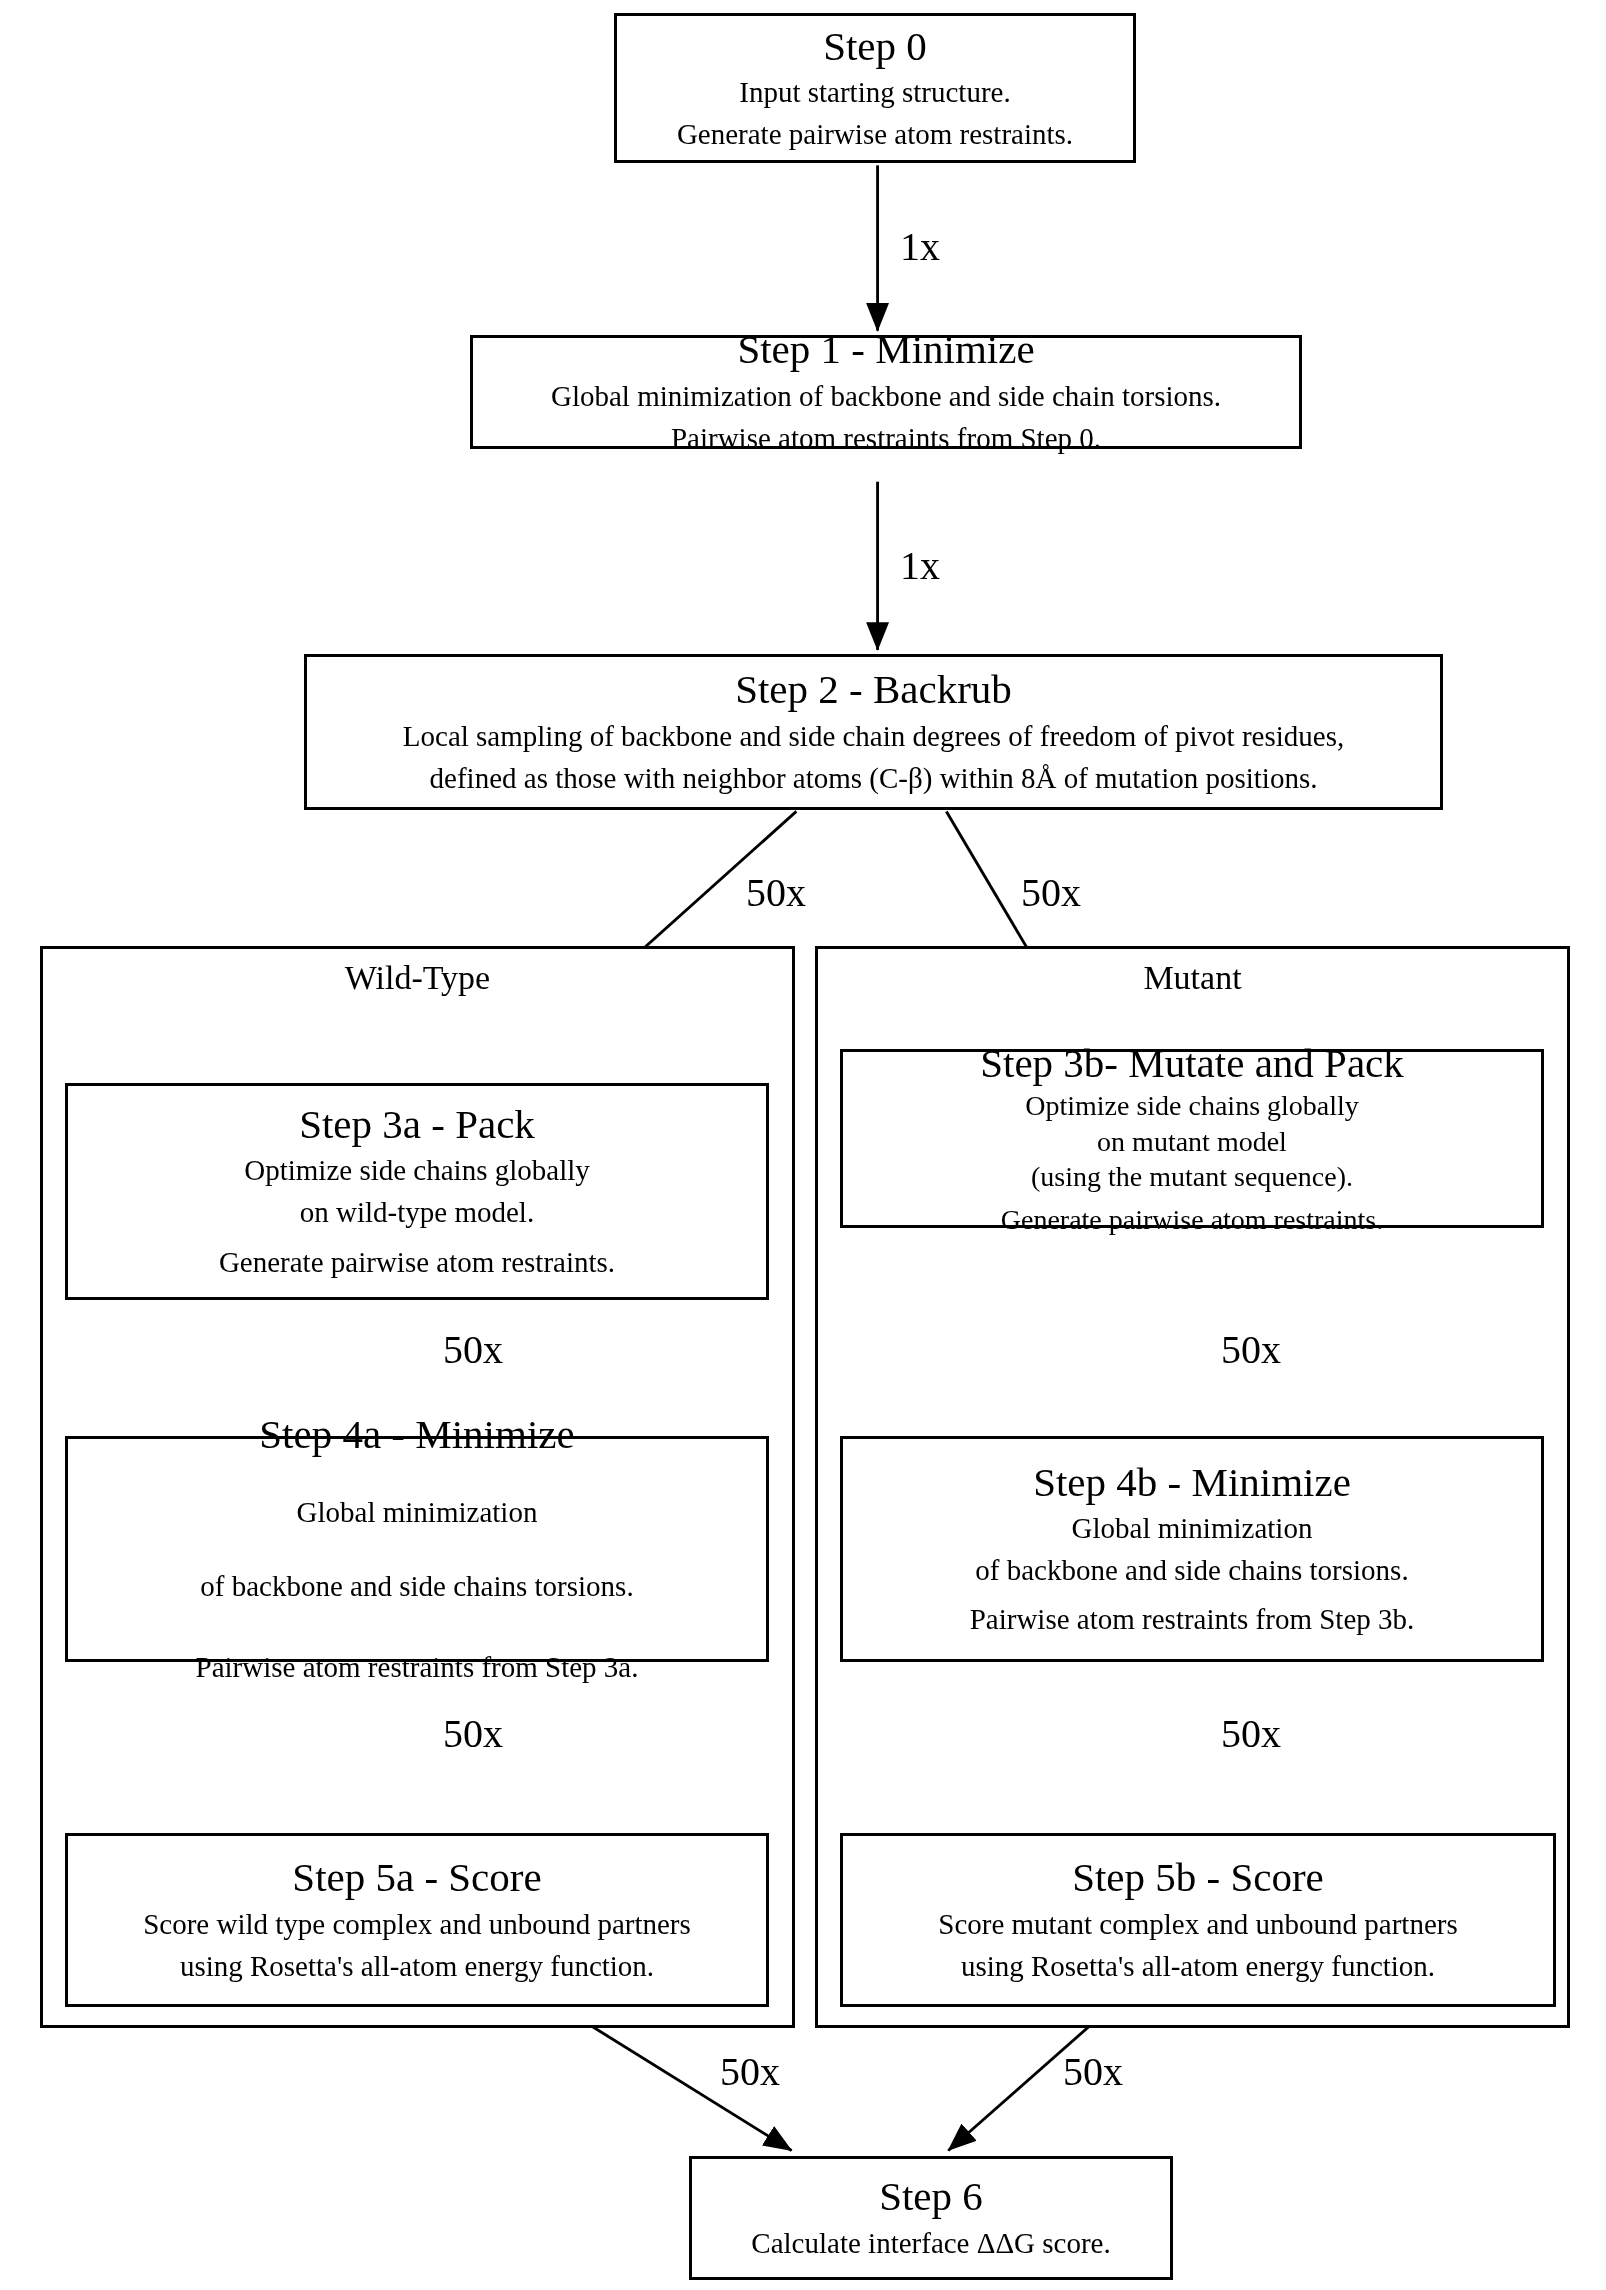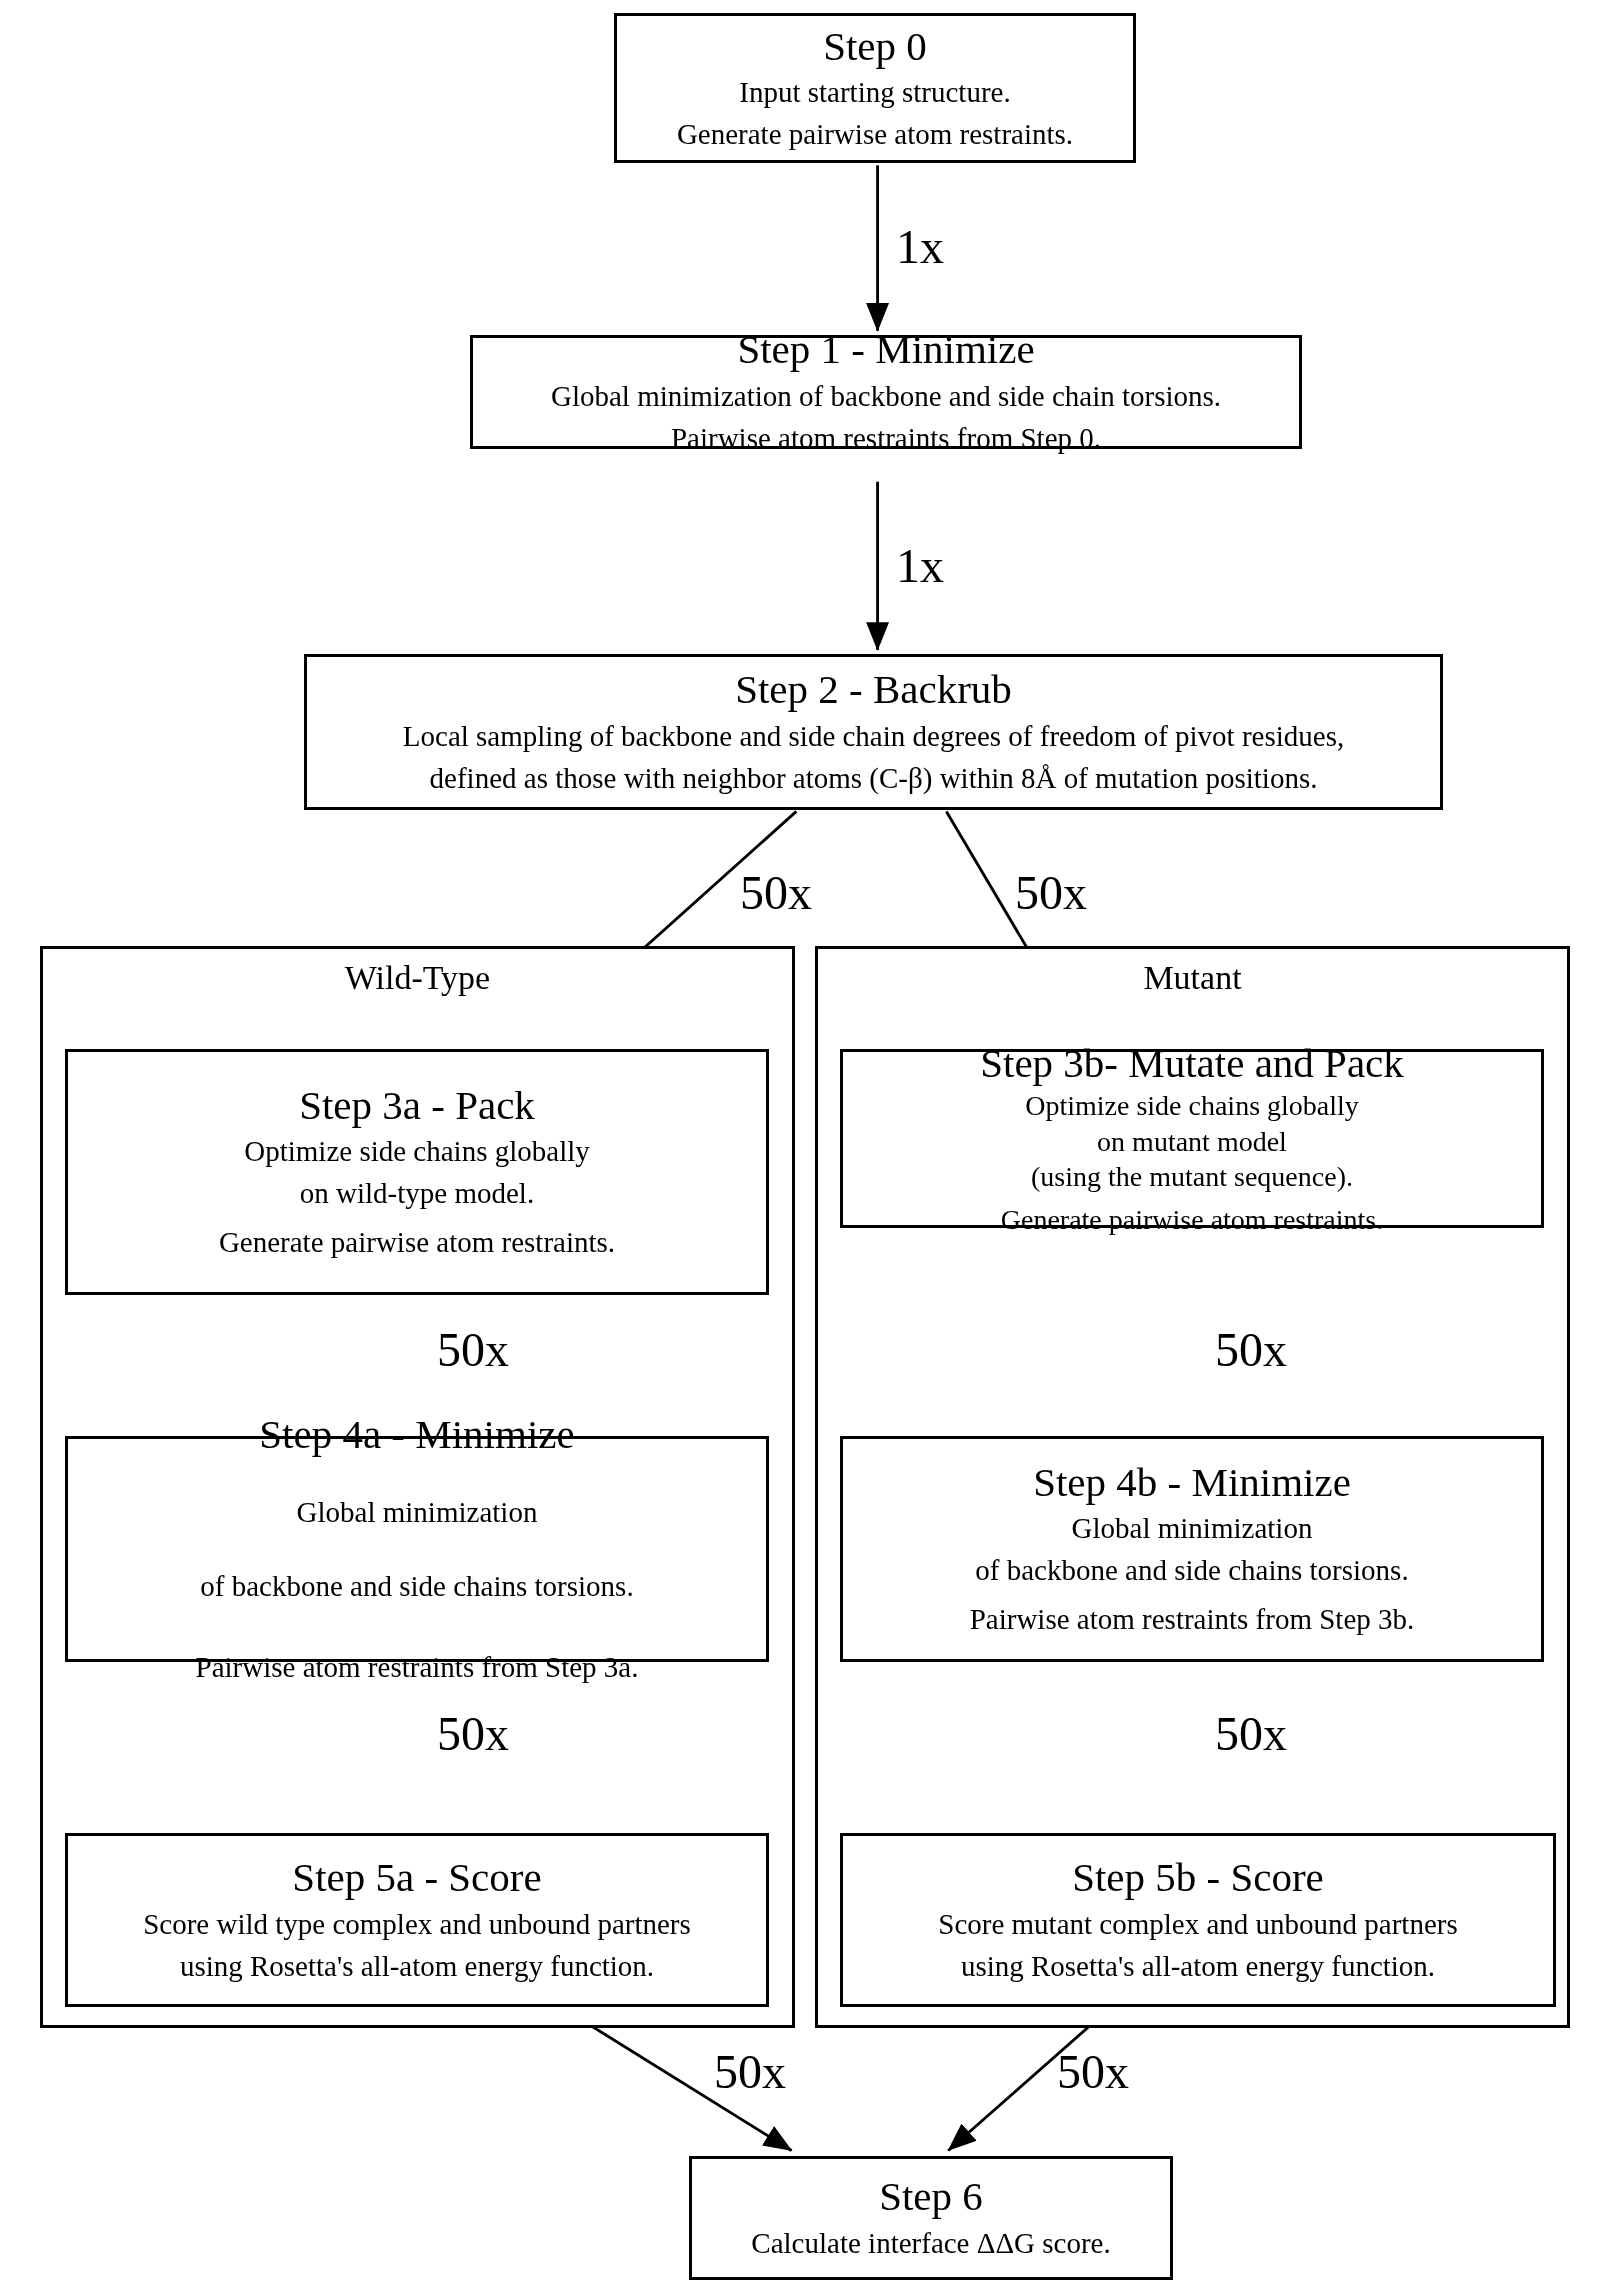--- a/index.html
+++ b/index.html
@@ -55,21 +55,21 @@
     background: #ffffff;
   }
   .group-title {
     position: absolute;
     font-size: 34px;
     line-height: 1.2;
     text-align: center;
   }
   .edge-label {
     position: absolute;
-    font-size: 48px;
+    font-size: 40px;
     line-height: 1;
     transform: translate(-50%, -50%);
     white-space: nowrap;
   }
 </style>
 </head>
 <body>
 
 <div class="canvas">
 
@@ -110,21 +110,21 @@
     <div class="node-line">Global minimization of backbone and side chain torsions.</div>
     <div class="node-line">Pairwise atom restraints from Step 0.</div>
   </div>
 
   <div class="node" style="left:304px; top:654px; width:1139px; height:156px;">
     <div class="node-title">Step 2 - Backrub</div>
     <div class="node-line">Local sampling of backbone and side chain degrees of freedom of pivot residues,</div>
     <div class="node-line">defined as those with neighbor atoms (C-β) within 8Å of mutation positions.</div>
   </div>
 
-  <div class="node" style="left:65px; top:1049px; width:704px; height:246px;">
+  <div class="node" style="left:65px; top:1083px; width:704px; height:217px;">
     <div class="node-title">Step 3a - Pack</div>
     <div class="node-line">Optimize side chains globally</div>
     <div class="node-line">on wild-type model.</div>
     <div class="node-line" style="margin-top:7.6px;">Generate pairwise atom restraints.</div>
   </div>
 
   <div class="node tight" style="left:840px; top:1049px; width:704px; height:179px;">
     <div class="node-title">Step 3b- Mutate and Pack</div>
     <div class="node-line">Optimize side chains globally</div>
     <div class="node-line">on mutant model</div>

